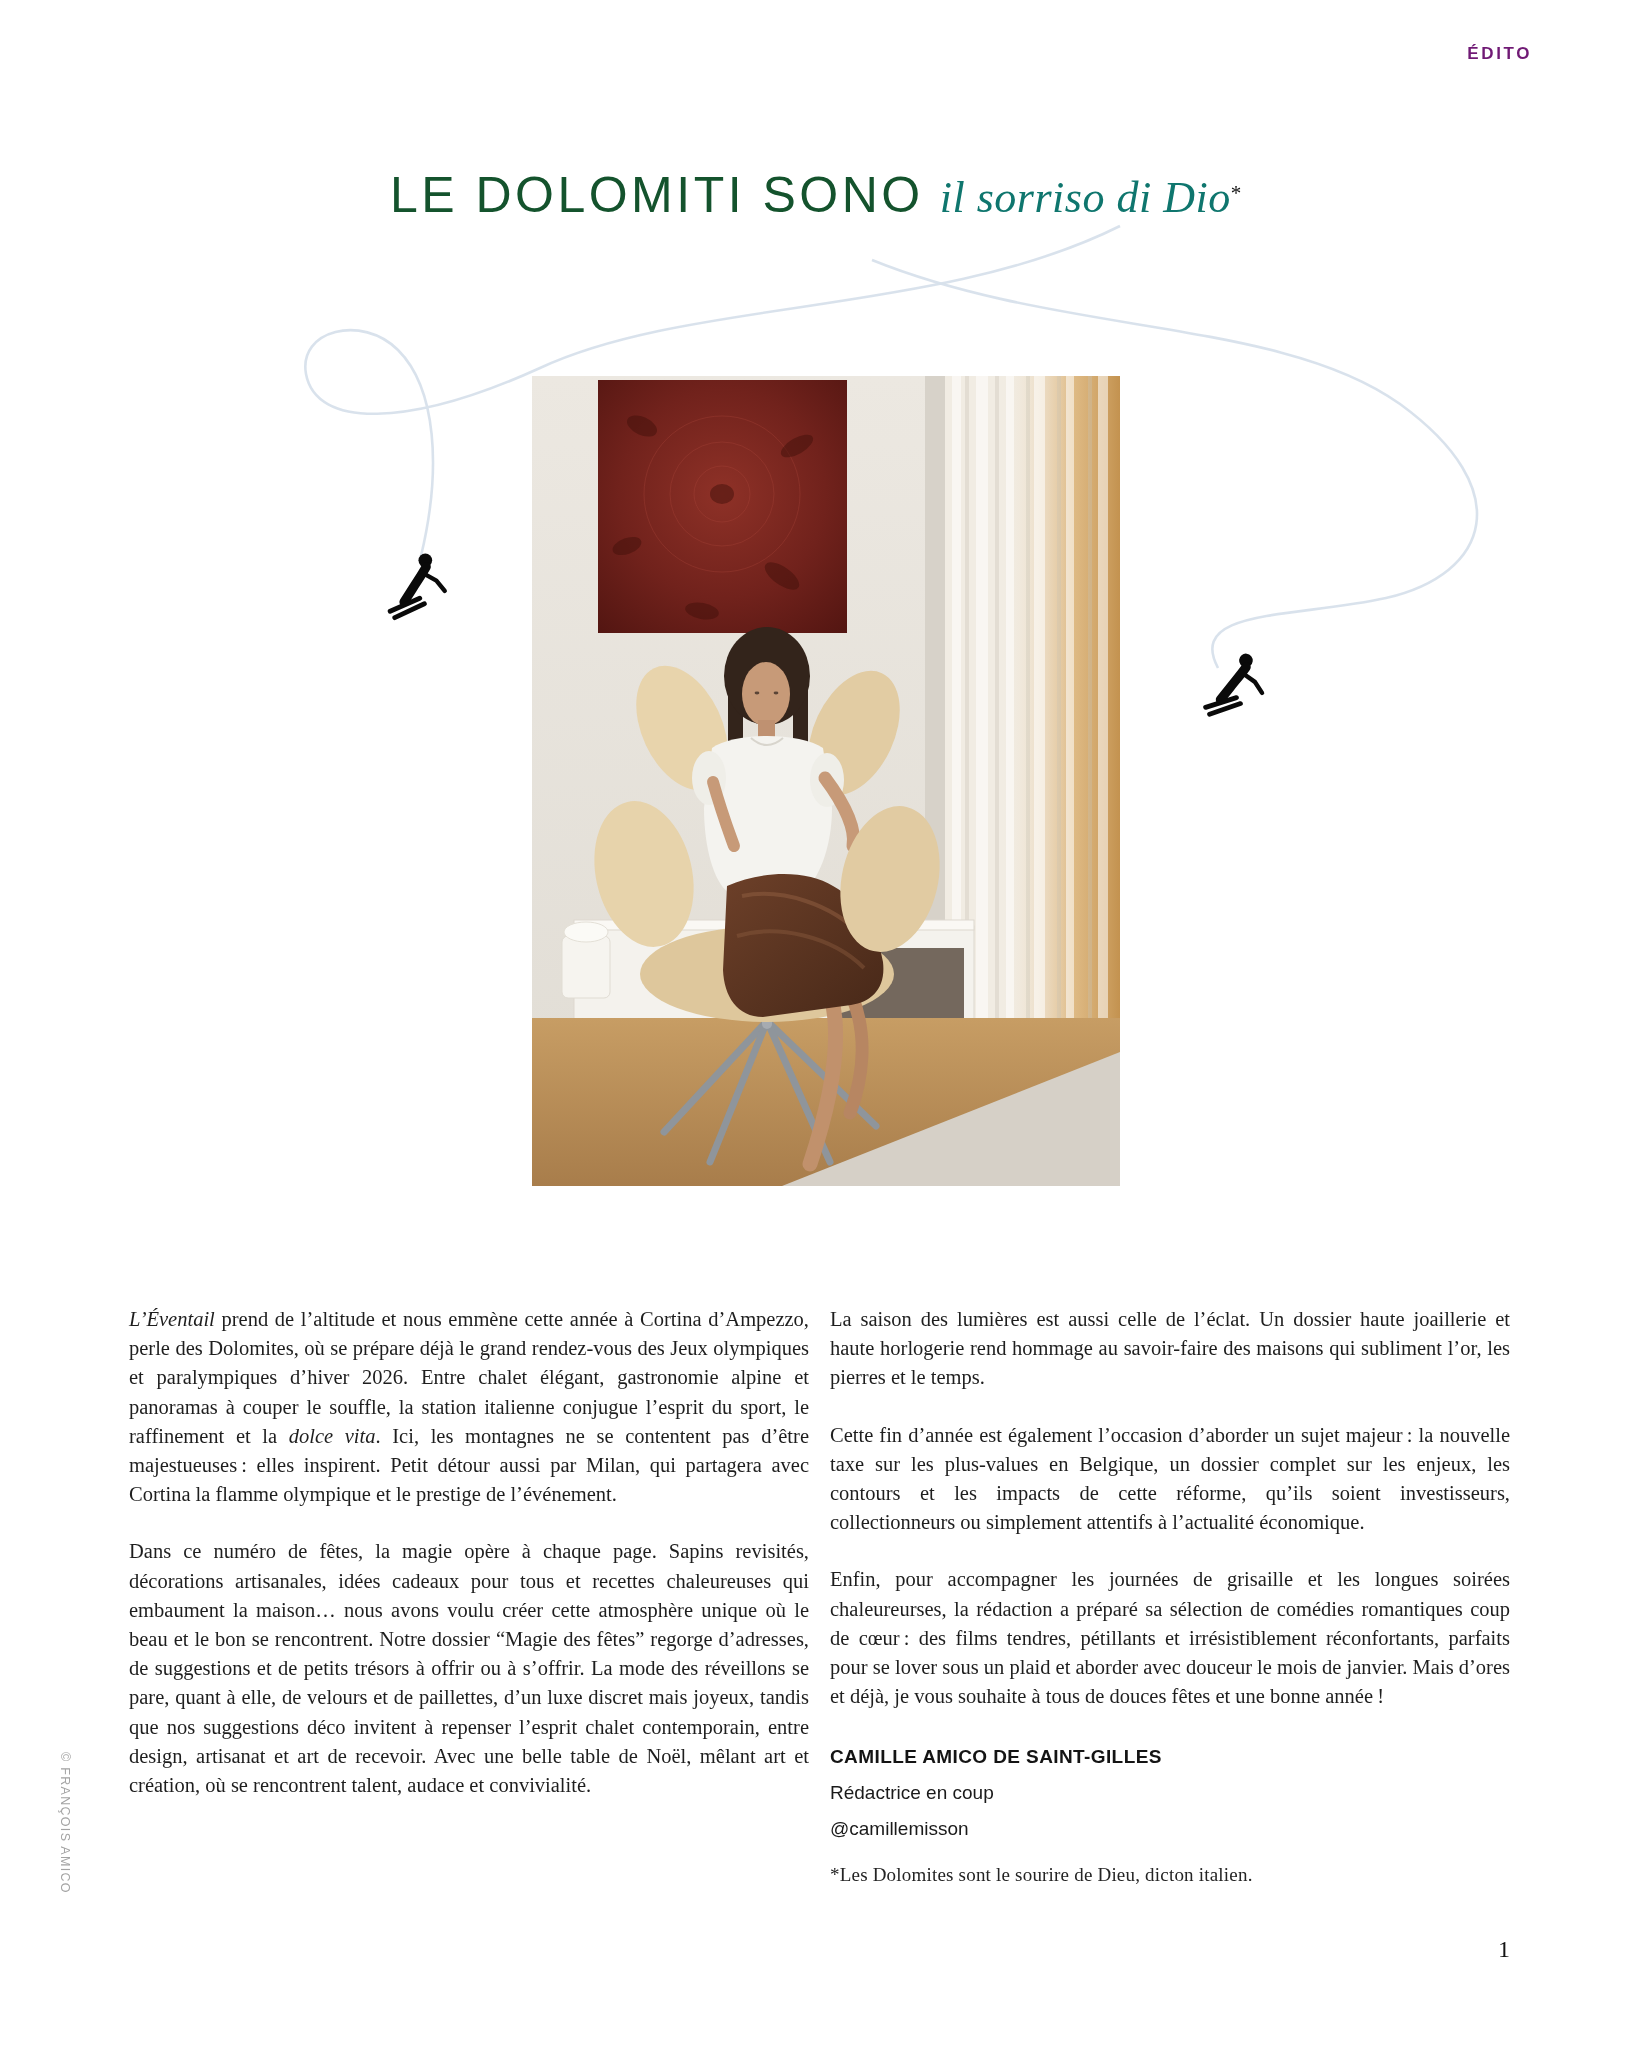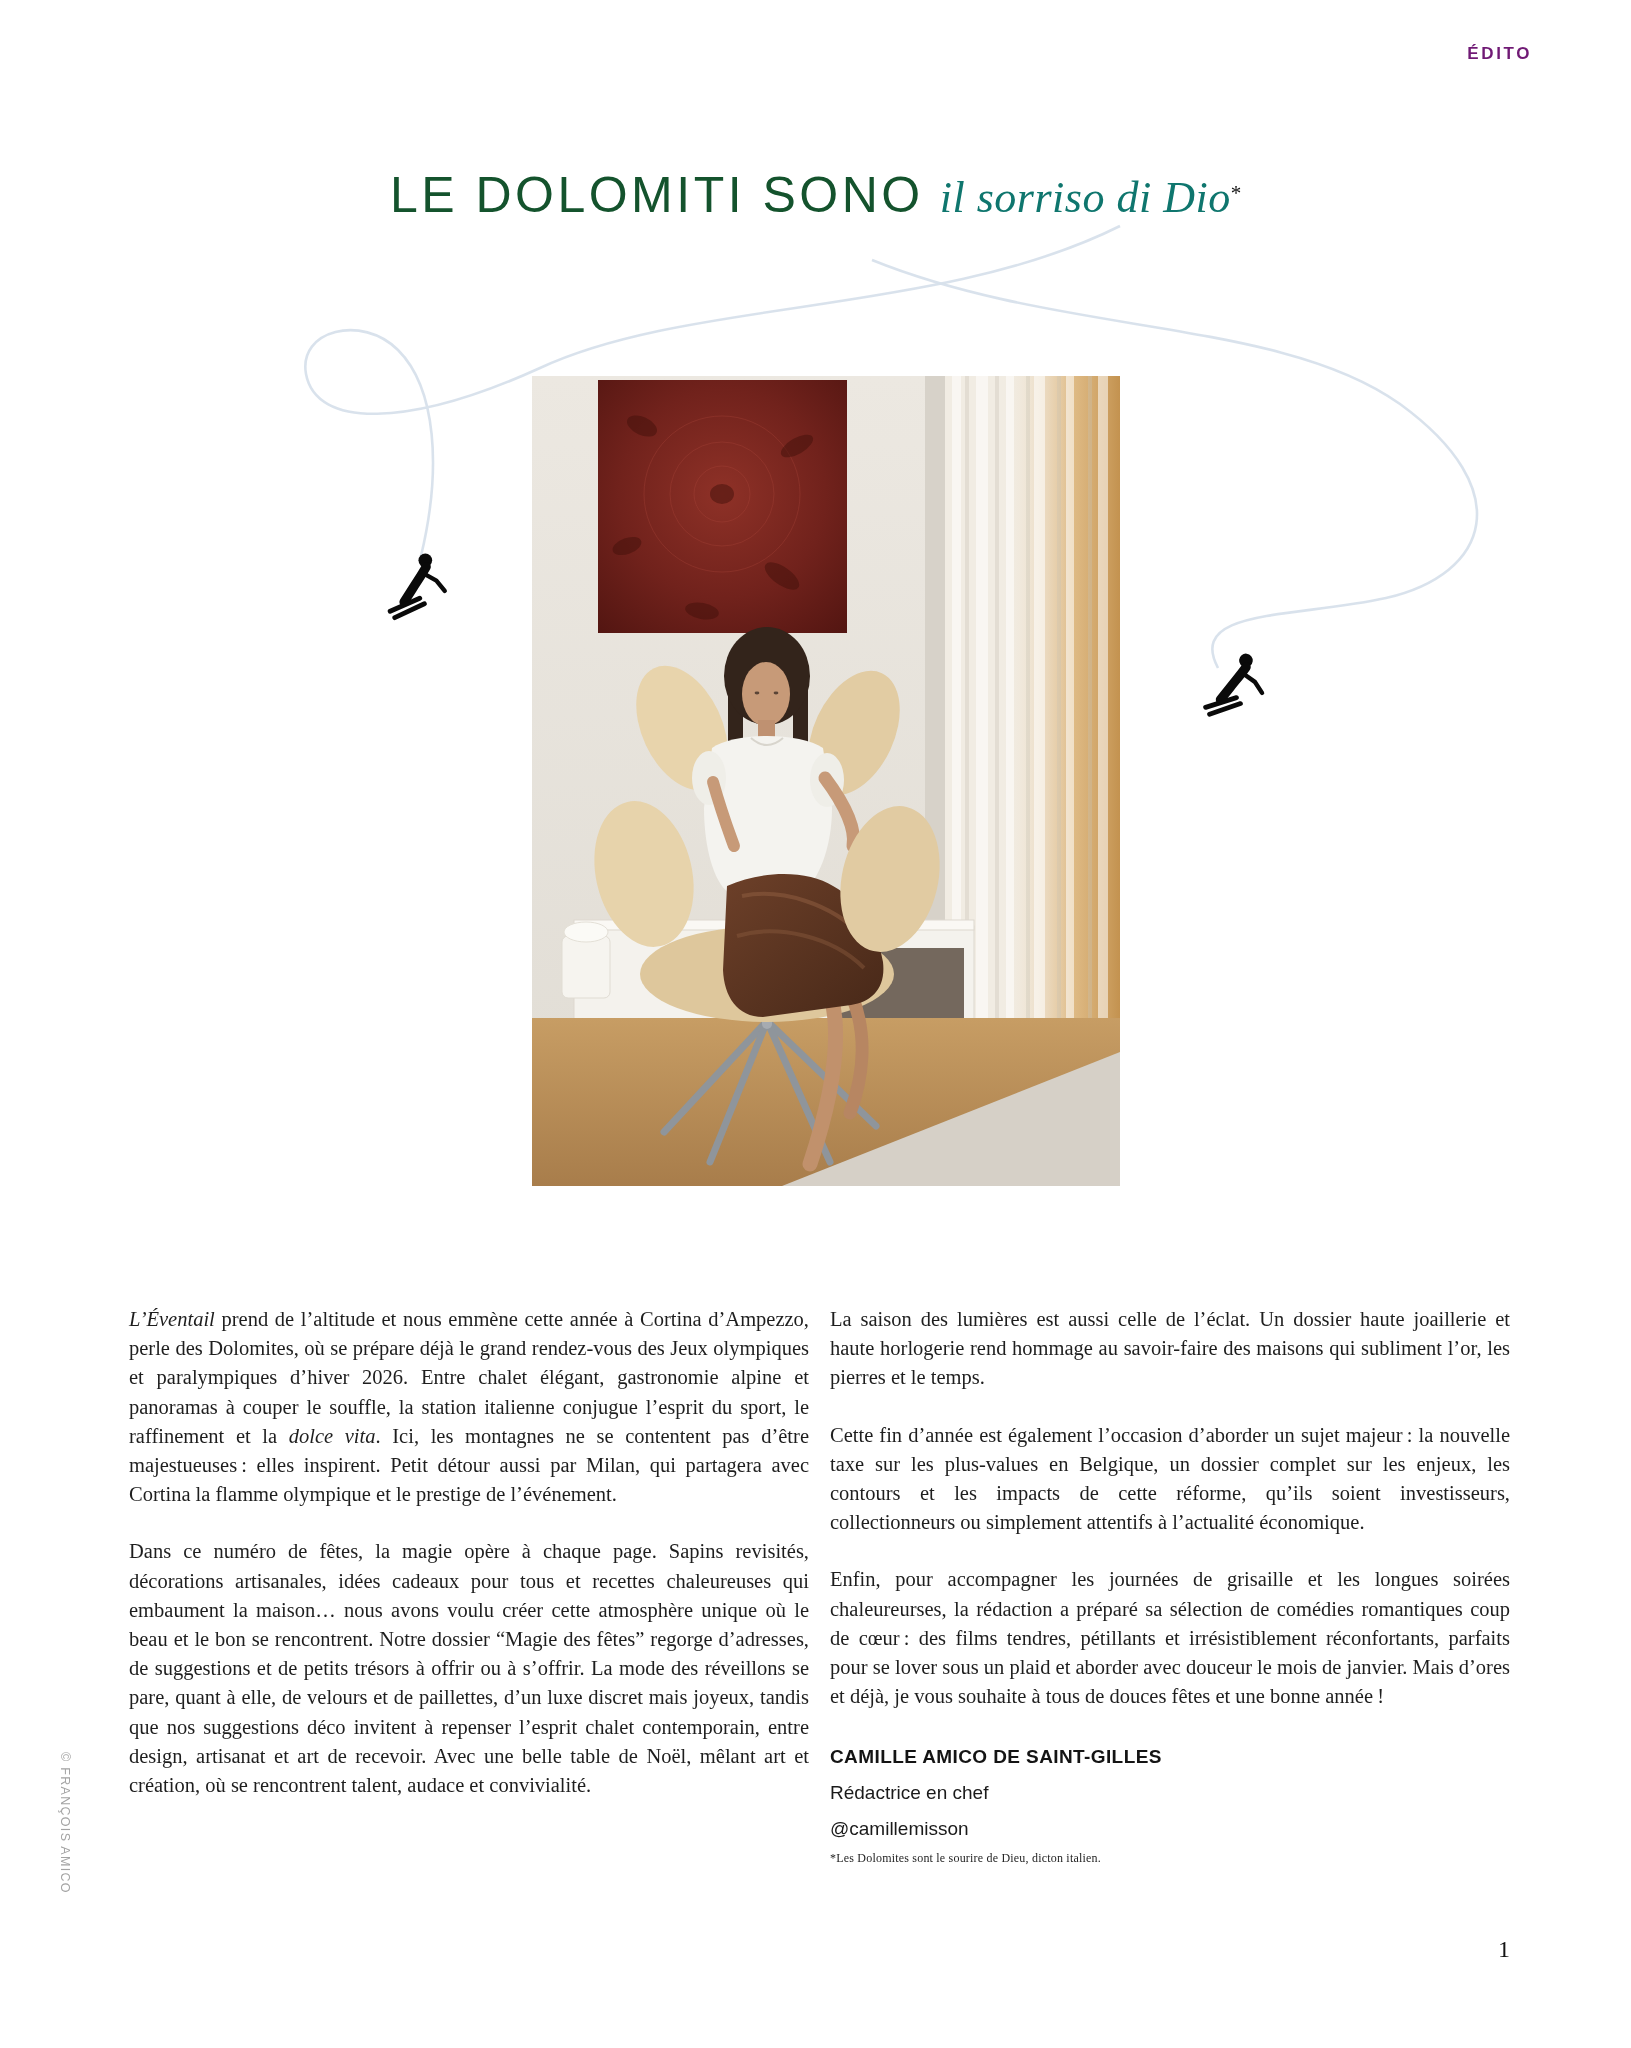--- a/index.html
+++ b/index.html
@@ -45,22 +45,22 @@
   .signature{margin-top:14px;}
   .sig-name{
     font-family:"Liberation Sans",sans-serif;font-weight:700;font-size:19px;
     letter-spacing:.4px;color:#141414;line-height:36px;
   }
   .sig-role,.sig-handle{
     font-family:"Liberation Sans",sans-serif;font-weight:400;font-size:19px;
     color:#1a1a1a;line-height:36px;
   }
   .footnote{
-    font-family:"Liberation Serif",serif;font-size:12px;color:#242424;
-    margin-top:4px;letter-spacing:.2px;
+    font-family:"Liberation Serif",serif;font-size:19px;color:#242424;
+    margin-top:17px;letter-spacing:.2px;
   }
   .credit{
     position:absolute;left:72px;top:1752px;transform:rotate(90deg);
     transform-origin:0 0;font-family:"Liberation Sans",sans-serif;
     font-size:12.5px;letter-spacing:1.3px;color:#a3a3a3;white-space:nowrap;
   }
   .page-num{
     position:absolute;left:1498px;top:1936px;font-family:"Liberation Serif",serif;
     font-size:24px;color:#141414;
   }
@@ -217,21 +217,21 @@
     <div class="col">
       <p><i>L’Éventail</i><span> prend de l’altitude et nous emmène cette année à Cortina d’Ampezzo, perle des Dolomites, où se prépare déjà le grand rendez-vous des Jeux olympiques et paralympiques d’hiver 2026. Entre chalet élégant, gastronomie alpine et panoramas à couper le souffle, la station italienne conjugue l’esprit du sport, le raffinement et la </span><i>dolce vita</i><span>. Ici, les montagnes ne se contentent pas d’être majestueuses : elles inspirent. Petit détour aussi par Milan, qui partagera avec Cortina la flamme olympique et le prestige de l’événement.</span></p>
       <p><span>Dans ce numéro de fêtes, la magie opère à chaque page. Sapins revisités, décorations artisanales, idées cadeaux pour tous et recettes chaleureuses qui embaument la maison… nous avons voulu créer cette atmosphère unique où le beau et le bon se rencontrent. Notre dossier “Magie des fêtes” regorge d’adresses, de suggestions et de petits trésors à offrir ou à s’offrir. La mode des réveillons se pare, quant à elle, de velours et de paillettes, d’un luxe discret mais joyeux, tandis que nos suggestions déco invitent à repenser l’esprit chalet contemporain, entre design, artisanat et art de recevoir. Avec une belle table de Noël, mêlant art et création, où se rencontrent talent, audace et convivialité.</span></p>
     </div>
     <div class="col">
       <p><span>La saison des lumières est aussi celle de l’éclat. Un dossier haute joaillerie et haute horlogerie rend hommage au savoir-faire des maisons qui subliment l’or, les pierres et le temps.</span></p>
       <p><span>Cette fin d’année est également l’occasion d’aborder un sujet majeur : la nouvelle taxe sur les plus-values en Belgique, un dossier complet sur les enjeux, les contours et les impacts de cette réforme, qu’ils soient investisseurs, collectionneurs ou simplement attentifs à l’actualité économique.</span></p>
       <p><span>Enfin, pour accompagner les journées de grisaille et les longues soirées chaleureurses, la rédaction a préparé sa sélection de comédies romantiques coup de cœur : des films tendres, pétillants et irrésistiblement réconfortants, parfaits pour se lover sous un plaid et aborder avec douceur le mois de janvier. Mais d’ores et déjà, je vous souhaite à tous de douces fêtes et une bonne année !</span></p>
       <div class="signature">
         <div class="sig-name">CAMILLE AMICO DE SAINT-GILLES</div>
-        <div class="sig-role">Rédactrice en chef</div>
+        <div class="sig-role">Rédactrice en coup</div>
         <div class="sig-handle">@camillemisson</div>
         <div class="footnote">*Les Dolomites sont le sourire de Dieu, dicton italien.</div>
       </div>
     </div>
   </div>
 
   <div class="credit">© FRANÇOIS AMICO</div>
   <div class="page-num">1</div>
 
 </div>

